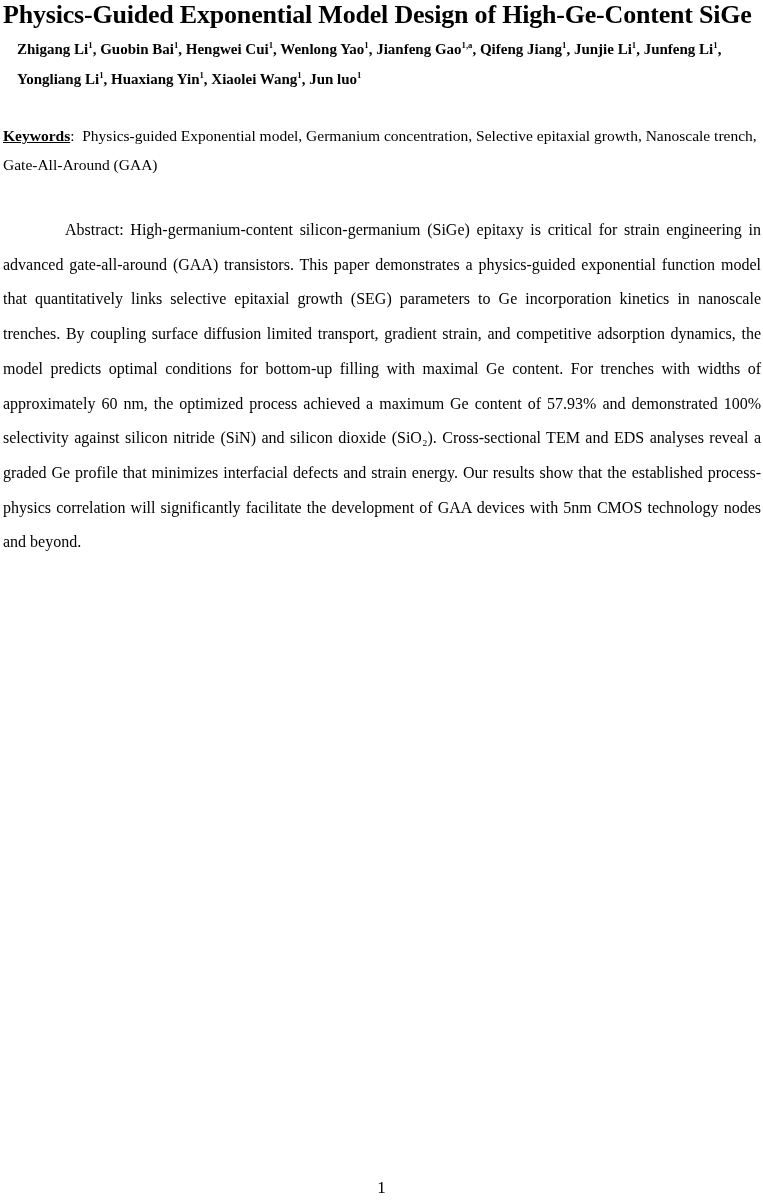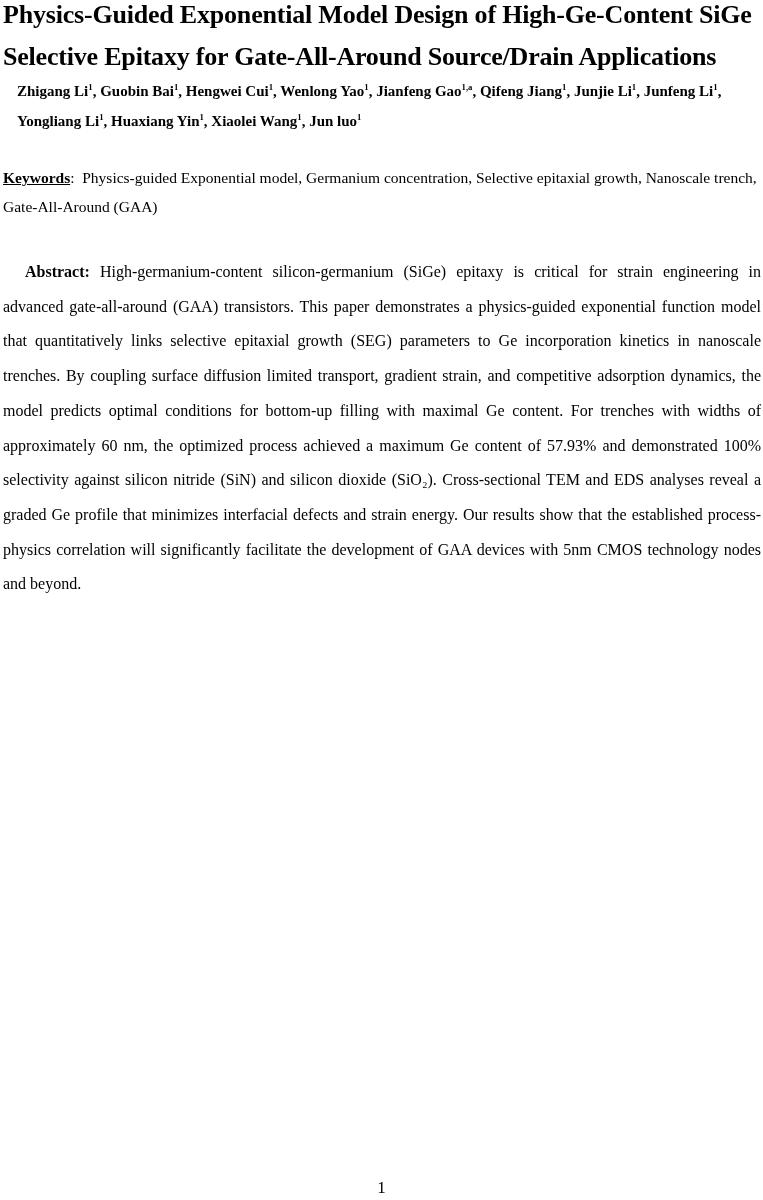--- a/index.html
+++ b/index.html
@@ -55,21 +55,22 @@
     text-decoration: underline;
   }
   .abstract {
     margin: 34px 0 0 0;
     font-size: 16px;
     line-height: 34.7px;
     text-align: justify;
     text-indent: 22px;
   }
   .abstract .abs-label {
-    font-weight: bold;
+    font-weight: normal;
+    margin-left: 40px;
   }
   .footnote-area {
     position: absolute;
     left: 3px;
     top: 1204px;
     width: 740px;
   }
   .footnote-rule {
     width: 100px;
     margin-left: 6px;
@@ -90,21 +91,20 @@
     font-size: 17px;
   }
 </style>
 </head>
 <body>
 
 <div class="page">
 
   <h1 class="title">
     <span class="title-line">Physics-Guided Exponential Model Design of High-Ge-Content SiGe</span>
-    <span class="title-line">Selective Epitaxy for Gate-All-Around Source/Drain Applications</span>
   </h1>
 
   <p class="authors" id="authors"><span>Zhigang Li<sup>1</sup>, </span><span>Guobin Bai<sup>1</sup>, </span><span>Hengwei Cui<sup>1</sup>, </span><span>Wenlong Yao<sup>1</sup>, </span><span>Jianfeng Gao<sup>1,a</sup>, </span><span>Qifeng Jiang<sup>1</sup>, </span><span>Junjie Li<sup>1</sup>, </span><span>Junfeng Li<sup>1</sup>, </span><span>Yongliang Li<sup>1</sup>, </span><span>Huaxiang Yin<sup>1</sup>, </span><span>Xiaolei Wang<sup>1</sup>, </span><span>Jun luo<sup>1</sup></span></p>
 
 
   <p class="keywords"><span class="kw-label">Keywords</span><span>:&nbsp; Physics-guided Exponential model, Germanium concentration, Selective epitaxial growth, Nanoscale trench, Gate-All-Around (GAA)</span></p>
 
   <p class="abstract"><span class="abs-label">Abstract:</span><span> High-germanium-content silicon-germanium (SiGe) epitaxy is critical for strain engineering in advanced gate-all-around (GAA) transistors. This paper demonstrates a physics-guided exponential function model that quantitatively links selective epitaxial growth (SEG) parameters to Ge incorporation kinetics in nanoscale trenches. By coupling surface diffusion limited transport, gradient strain, and competitive adsorption dynamics, the model predicts optimal conditions for bottom-up filling with maximal Ge content. For trenches with widths of approximately 60 nm, the optimized process achieved a maximum Ge content of 57.93% and demonstrated 100% selectivity against silicon nitride (SiN) and silicon dioxide (SiO₂). Cross-sectional TEM and EDS analyses reveal a graded Ge profile that minimizes interfacial defects and strain energy. Our results show that the established process-physics correlation will significantly facilitate the development of GAA devices with 5nm CMOS technology nodes and beyond.</span></p>
 
   <div class="footnote-area">

